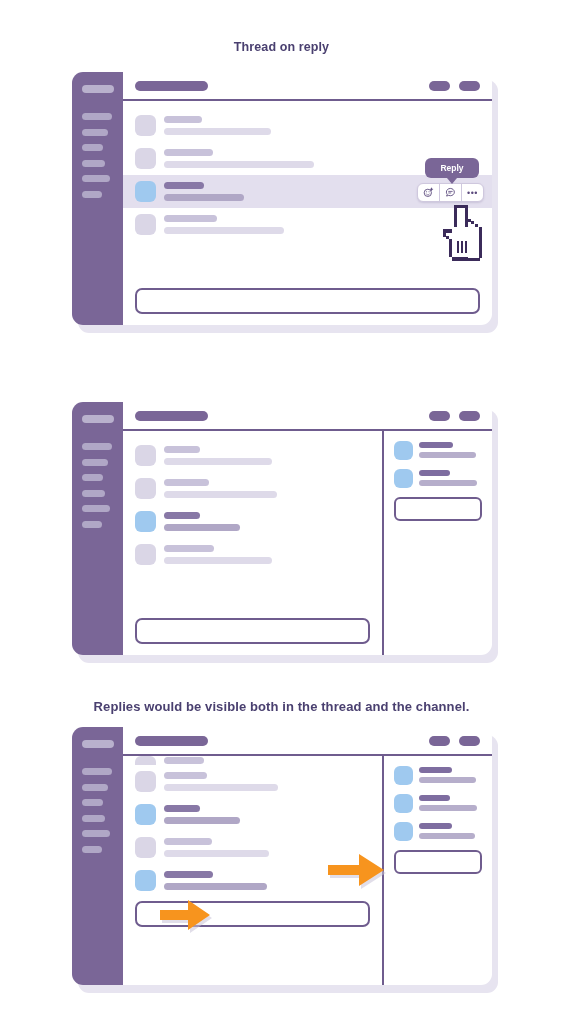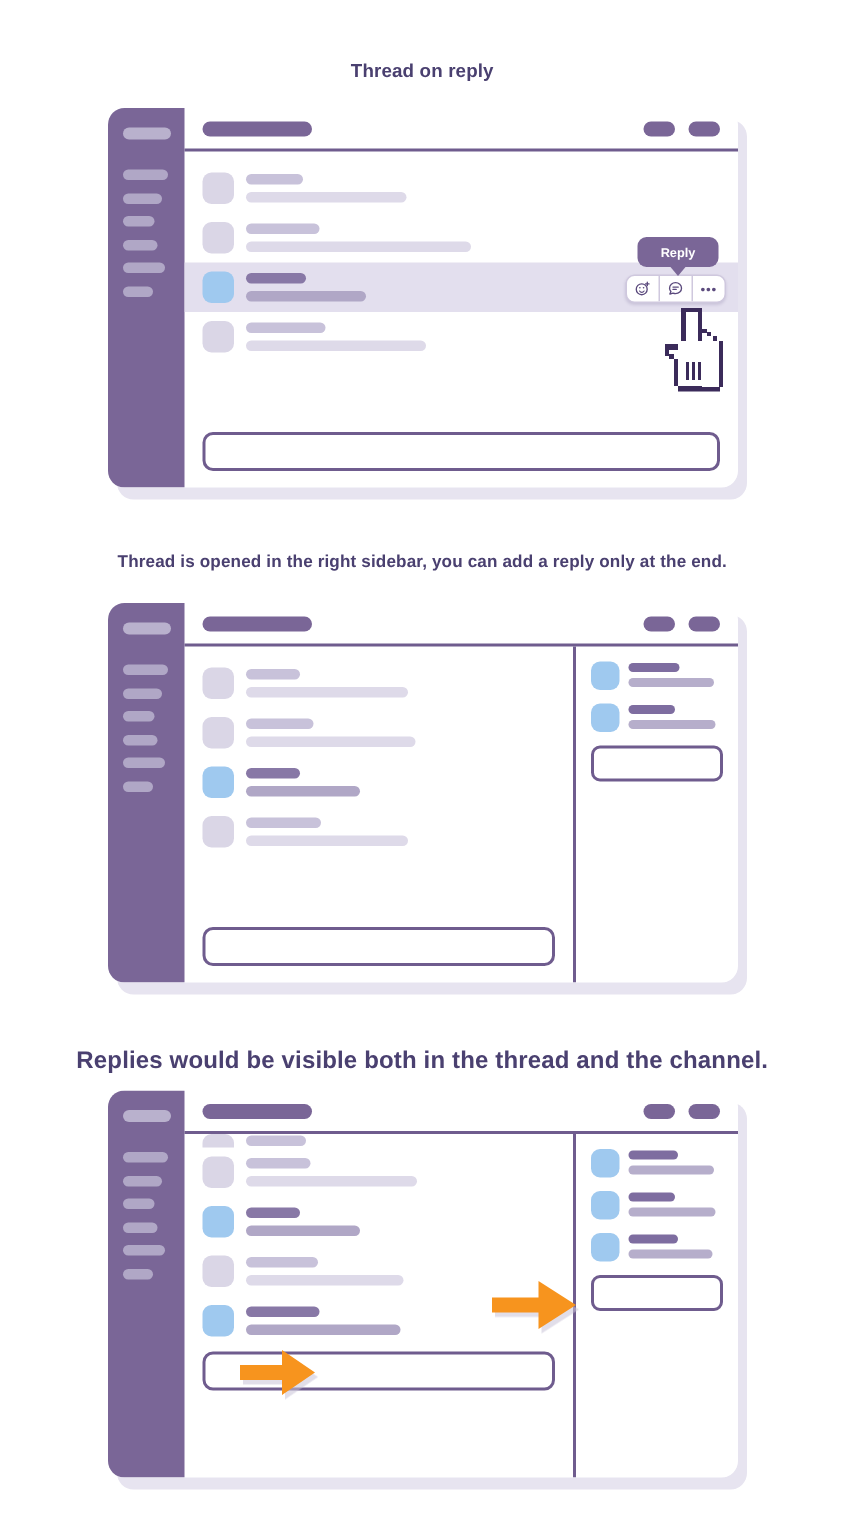--- a/index.html
+++ b/index.html
@@ -10,21 +10,21 @@
   }
   .page{position:relative;width:563px;height:1024px;}
 
   
   .caption{
     position:absolute;left:0;width:563px;text-align:center;
     color:#4A4070;font-weight:bold;letter-spacing:.1px;
   }
   #cap1{top:40px;font-size:12.5px;}
   #cap2{top:369px;font-size:11.4px;}
-  #cap3{top:699px;font-size:16px;}
+  #cap3{top:699px;font-size:13px;}
 
   
   .window{
     position:absolute;
     background:#ffffff;
     border-radius:11px;
     box-shadow:6px 8px 0 0 #E7E4F0;
     overflow:hidden;
     display:flex;
   }
@@ -248,21 +248,20 @@
           <path d="M12 22h16v32h-16z" fill="#FFFFFF"></path>
           <path d="M17 36h2v12h-2zM21 36h2v12h-2zM25 36h2v12h-2z" fill="#3B2B5A"></path>
           <path d="M12 52h28v4h-28z" fill="#3B2B5A"></path>
           <path d="M28 31h12v22h-12z" fill="#FFFFFF"></path>
           <path d="M39 31h3v22h-3z" fill="#3B2B5A"></path>
         </g>
       </svg>
     </div>
   </div>
 
-  <div class="caption" id="cap2">Thread is opened in the right sidebar, you can add a reply only at the end.</div>
 
   <div class="window" id="win2">
     <div class="rail">
       <div class="rail-title"></div>
       <div class="rail-nav">
         <div class="rail-item" style="width:30px"></div>
         <div class="rail-item" style="width:26px"></div>
         <div class="rail-item" style="width:21px"></div>
         <div class="rail-item" style="width:23px"></div>
         <div class="rail-item" style="width:28px"></div>

